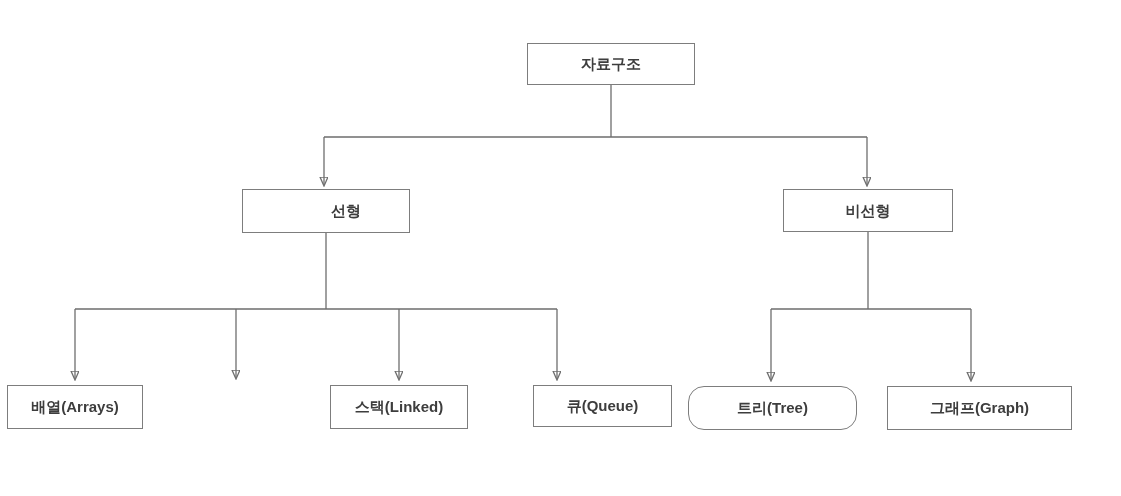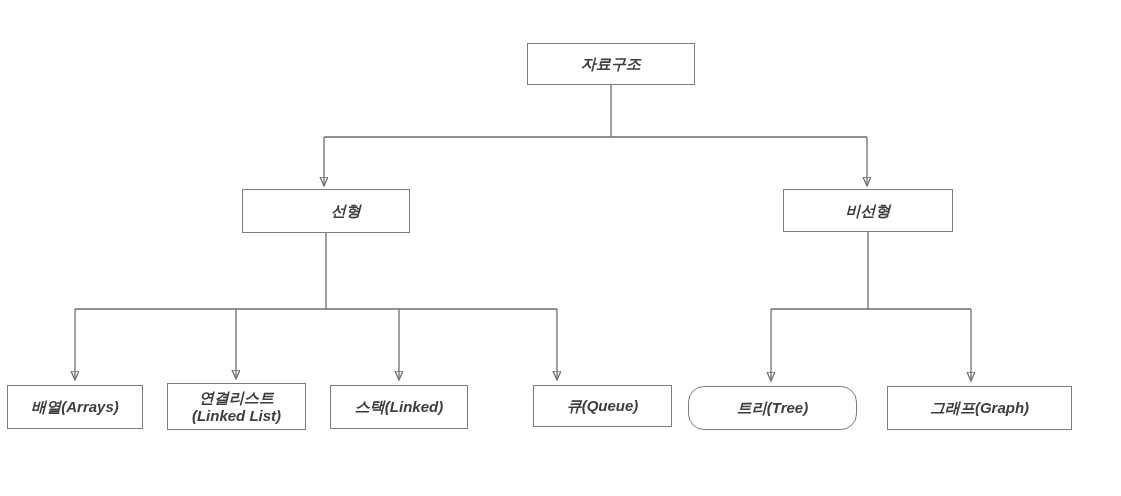--- a/index.html
+++ b/index.html
@@ -7,21 +7,20 @@
     padding: 0;
     background: #ffffff;
   }
   .canvas {
     position: relative;
     width: 1121px;
     height: 496px;
     background: #ffffff;
     font-family: "Liberation Sans", "DejaVu Sans", sans-serif;
     overflow: hidden;
-    font-style: italic;
   }
   .edges-svg {
     position: absolute;
     left: 0;
     top: 0;
     width: 1121px;
     height: 496px;
     pointer-events: none;
   }
   .edges-svg path, .edges-svg line {
@@ -93,24 +92,20 @@
   </div>
 
   <div class="node node-nonlinear">
     <span>비선형</span>
   </div>
 
   <div class="node node-array">
     <span>배열(Arrays)</span>
   </div>
 
-  <div class="node node-linkedlist">
-    <span>연결리스트</span>
-    <span>(Linked List)</span>
-  </div>
 
   <div class="node node-stack">
     <span>스택(Linked)</span>
   </div>
 
   <div class="node node-queue">
     <span>큐(Queue)</span>
   </div>
 
   <div class="node node-tree">

